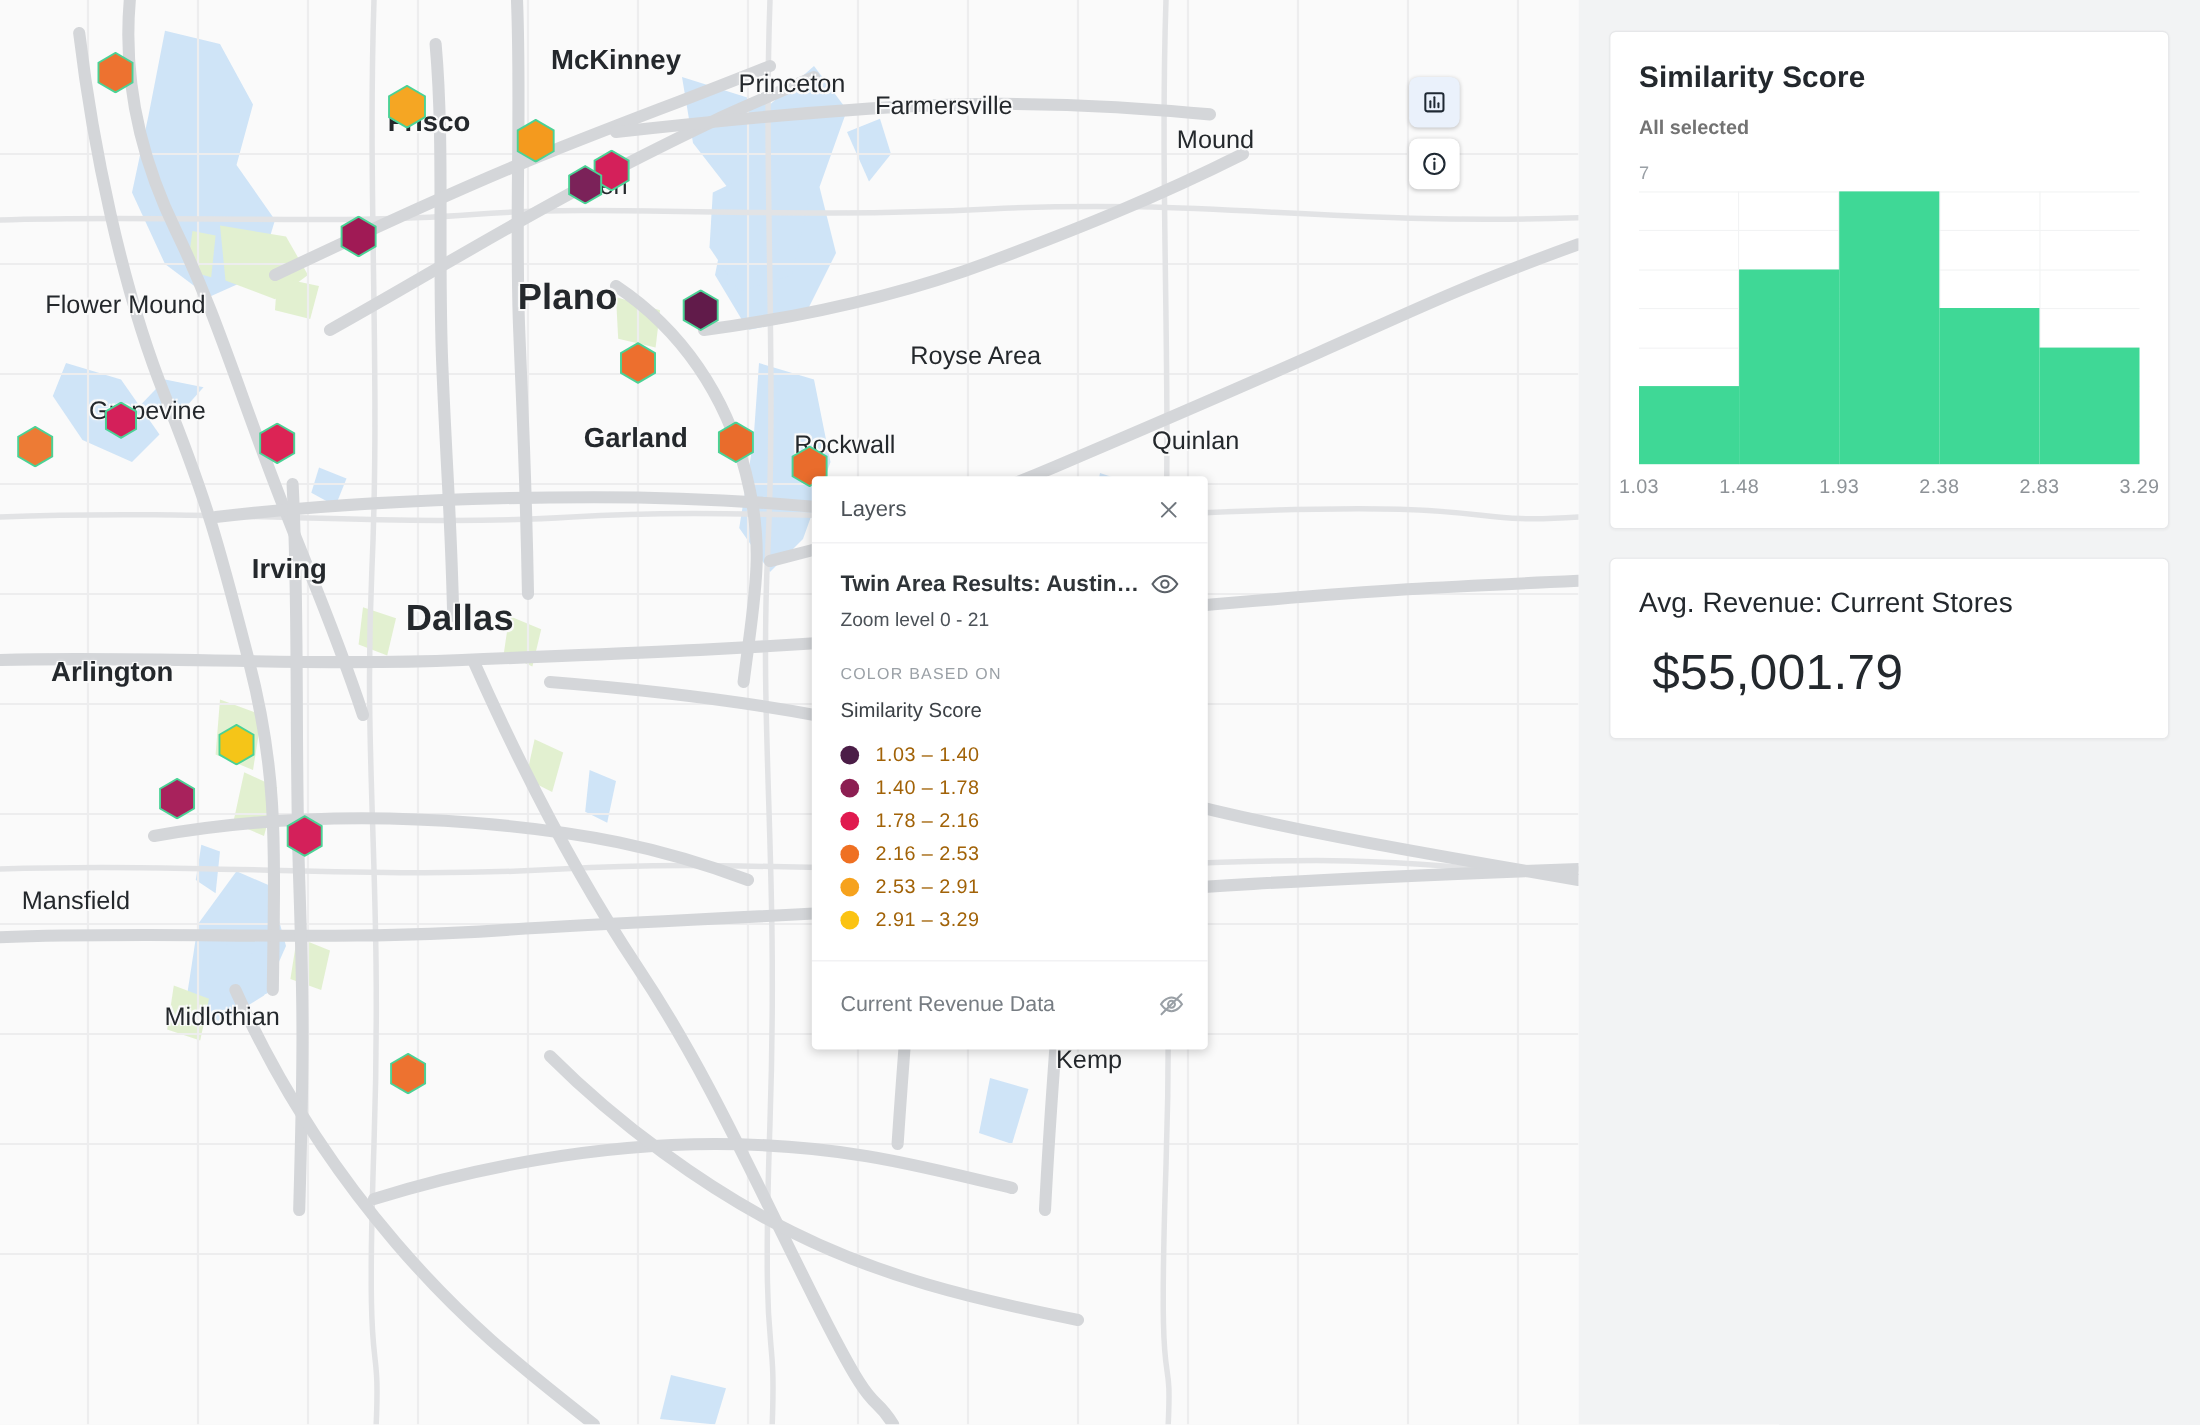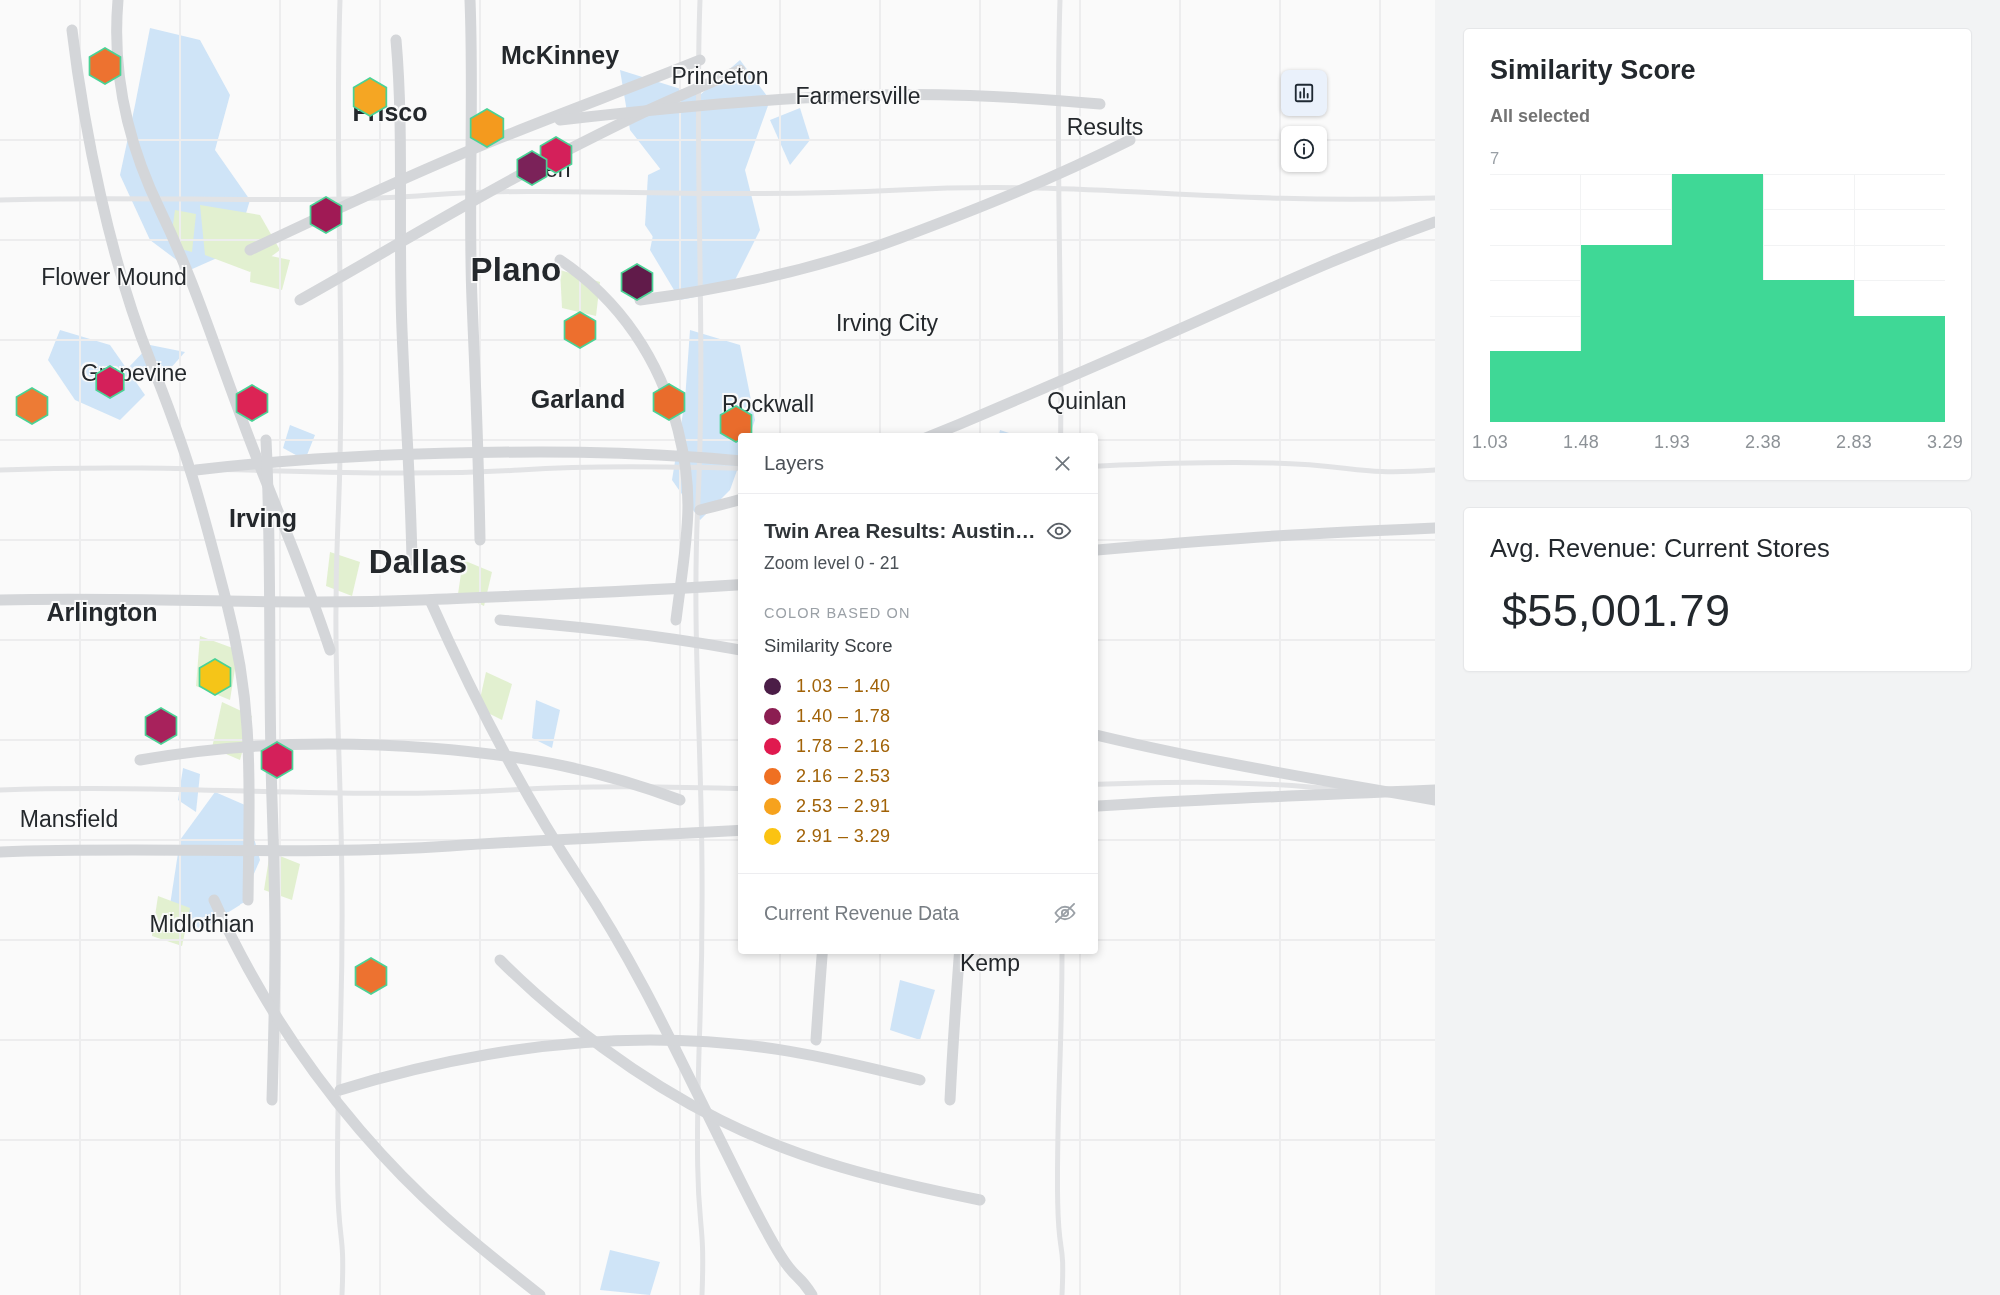--- a/index.html
+++ b/index.html
@@ -277,26 +277,26 @@
             <line x1="12" y1="10.8" x2="12" y2="16.8" stroke-linecap="round"></line>
           </svg>
         </span>
       </div>
     </div>
 
     <div id="map-labels">
         <div class="map-label mid" style="left: 560px; top: 55px;">McKinney</div>
         <div class="map-label small" style="left: 720px; top: 76px;">Princeton</div>
         <div class="map-label small" style="left: 858px; top: 96px;">Farmersville</div>
-        <div class="map-label small" style="left: 1105px; top: 127px;">Results</div>
+        <div class="map-label small" style="left: 1105px; top: 127px;">Mound</div>
         <div class="map-label mid" style="left: 390px; top: 112px;">Frisco</div>
         <div class="map-label small" style="left: 545px; top: 169px;">Allen</div>
         <div class="map-label big" style="left: 516px; top: 270px;">Plano</div>
         <div class="map-label small" style="left: 114px; top: 277px;">Flower Mound</div>
-        <div class="map-label small" style="left: 887px; top: 323px;">Irving City</div>
+        <div class="map-label small" style="left: 887px; top: 323px;">Royse Area</div>
         <div class="map-label small" style="left: 134px; top: 373px;">Grapevine</div>
         <div class="map-label mid" style="left: 578px; top: 399px;">Garland</div>
         <div class="map-label small" style="left: 768px; top: 404px;">Rockwall</div>
         <div class="map-label small" style="left: 1087px; top: 401px;">Quinlan</div>
         <div class="map-label mid" style="left: 263px; top: 518px;">Irving</div>
         <div class="map-label big" style="left: 418px; top: 562px;">Dallas</div>
         <div class="map-label mid" style="left: 102px; top: 612px;">Arlington</div>
         <div class="map-label small" style="left: 69px; top: 819px;">Mansfield</div>
         <div class="map-label small" style="left: 202px; top: 924px;">Midlothian</div>
         <div class="map-label small" style="left: 990px; top: 963px;">Kemp</div>

